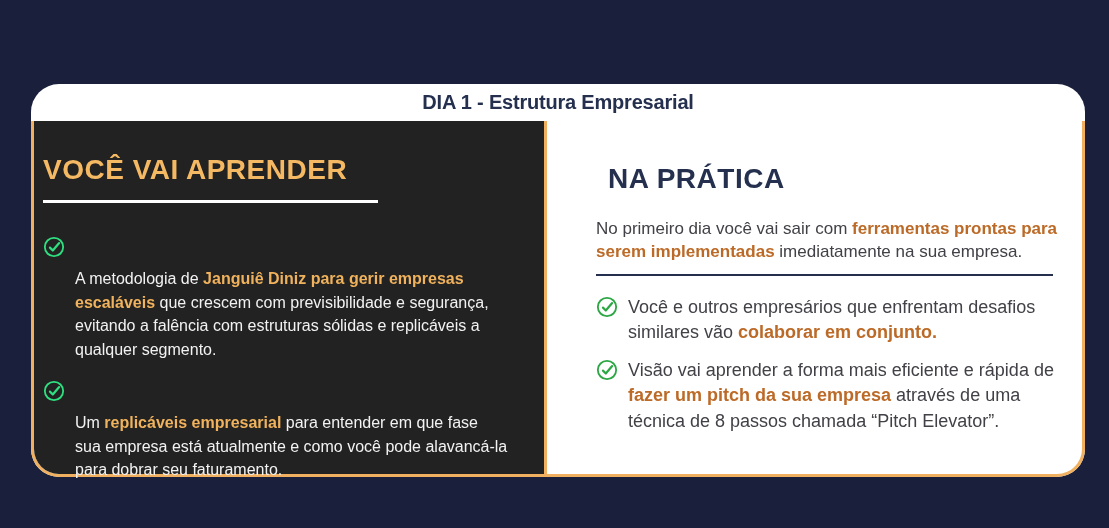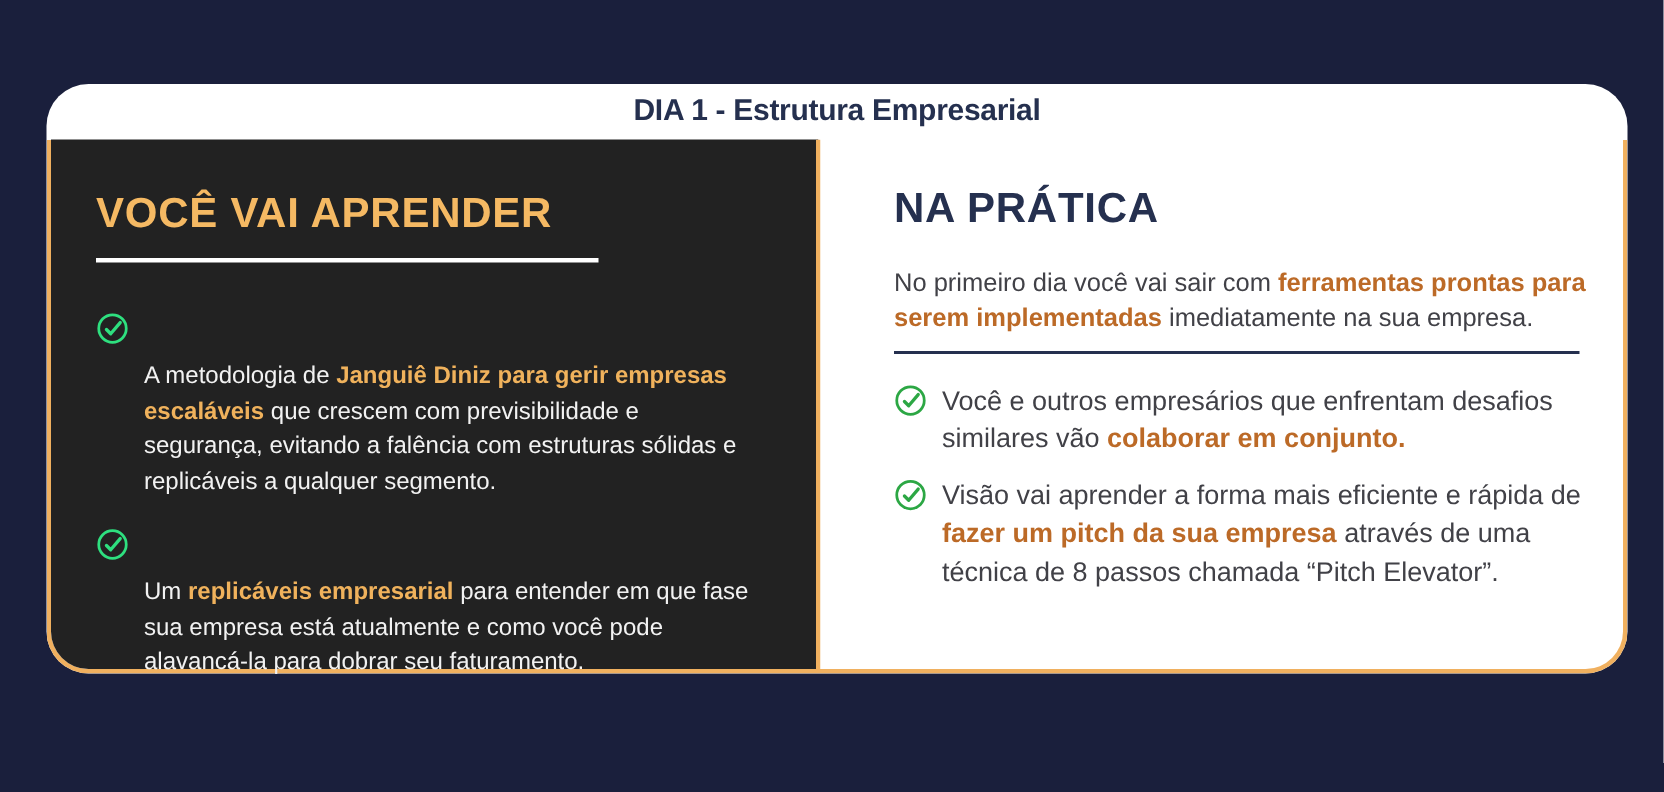--- a/index.html
+++ b/index.html
@@ -20,39 +20,39 @@
   }
   *{box-sizing:border-box;}
   html,body{margin:0;padding:0;}
   body{
     width:1109px;height:528px;
     background:var(--background);
     position:relative;overflow:hidden;
     font-family:"Liberation Sans",sans-serif;
   }
   .card{
-    position:absolute;left:31px;top:56px;width:1054px;height:393px;
+    position:absolute;left:31px;top:84px;width:1054px;height:393px;
     background:var(--card-bg);border-radius:28px;
   }
   .card-title{
     height:37px;display:flex;align-items:center;justify-content:center;
     font-weight:bold;font-size:20px;letter-spacing:-0.2px;
     color:var(--right-heading);
   }
   .card-body{
     position:absolute;top:37px;left:0;right:0;bottom:0;
     display:flex;background:var(--card-bg);
     border:3px solid var(--gold-border);border-top:none;
     border-radius:0 0 28px 28px;
   }
   .learn-panel{
     flex:none;width:513px;background:var(--panel-bg);
     border-right:3px solid var(--gold-border);
     border-radius:0 0 0 25px;
-    padding:33px 36px 18px 30px;
+    padding:33px 36px 18px 9px;
   }
   .learn-heading{
     margin:0;font-size:28px;font-weight:bold;letter-spacing:0.5px;
     color:var(--left-heading);
   }
   .learn-underline{
     width:335px;height:3px;background:var(--underline-white);
     margin:14px 0 32px 0;
   }
   .bullet{display:flex;align-items:flex-start;gap:10px;margin-bottom:18px;}
@@ -63,21 +63,21 @@
   .learn-panel .icon{color:var(--check-green-left);}
   .learn-panel .bullet-text{
     font-size:16px;line-height:1.47;color:var(--left-text);margin-top:32px;
   }
   .learn-panel .hl{color:var(--left-highlight);font-weight:bold;}
 
   .practice-panel{
     flex:1;padding:30px 14px 16px 49px;min-width:0;
   }
   .practice-heading{
-    margin:0;font-size:28px;font-weight:bold;letter-spacing:0.5px;
+    margin:12px;font-size:28px;font-weight:bold;letter-spacing:0.5px;
     color:var(--right-heading);
   }
   .practice-intro{
     margin:23px 0 0 0;width:505px;
     font-size:17px;line-height:1.35;color:var(--right-text);
   }
   .practice-intro .hl,.practice-panel .hl{color:var(--right-highlight);font-weight:bold;}
   .intro-divider{
     width:457px;height:2px;background:var(--divider-navy);
     margin:10px 0 19px 0;

